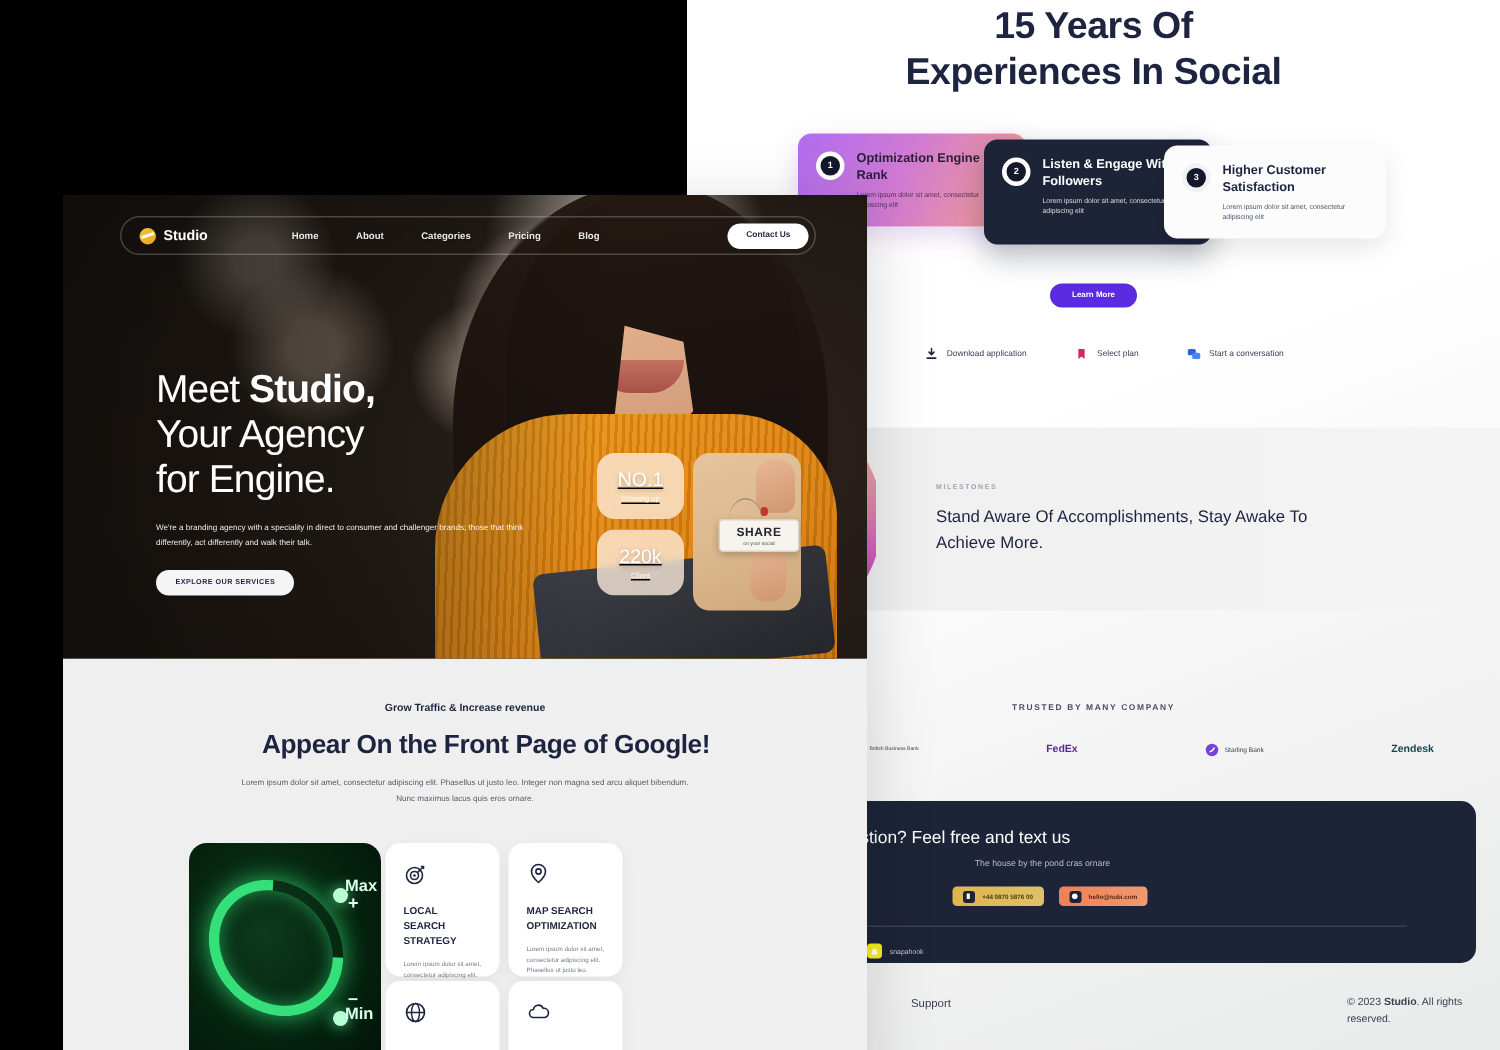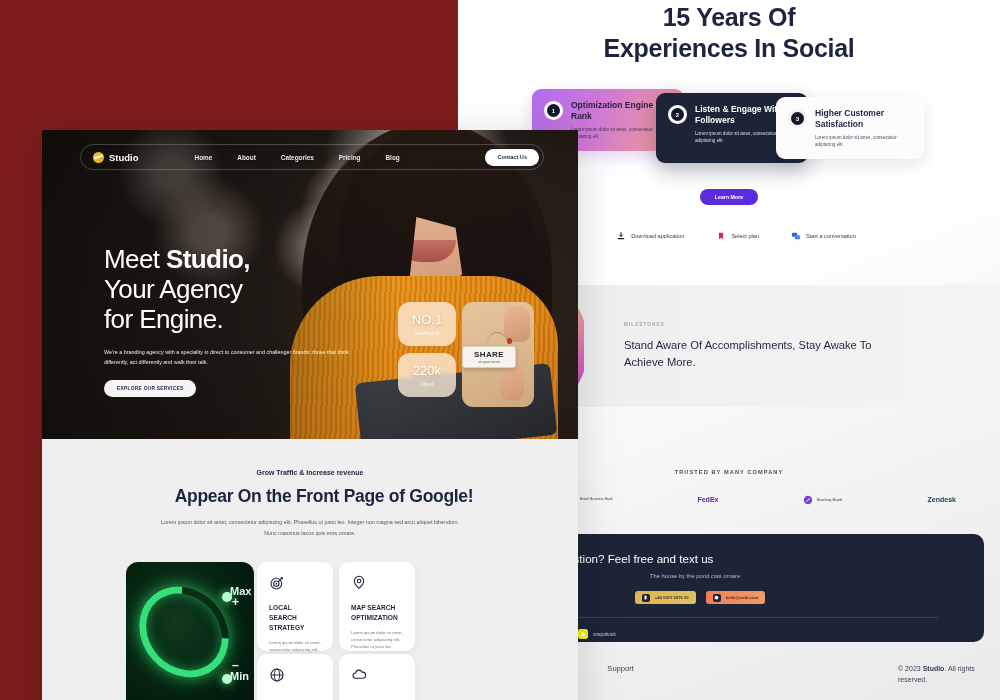--- a/index.html
+++ b/index.html
@@ -2,21 +2,21 @@
 <html><head>
 <meta charset="utf-8">
 <style>
   * { box-sizing: border-box; margin: 0; padding: 0; }
   html, body {
     width: 1000px; height: 700px;
     overflow: hidden;
     background: #eceded;
     font-family: "Liberation Sans", sans-serif;
   }
-  .stage { position: relative; width: 1000px; height: 700px; background: #7f1d1d; }
+  .stage { position: relative; width: 1000px; height: 700px; background: #000000; }
 
   
   .panel-right {
     position: absolute; left: 458px; top: -12px;
     width: 542px; height: 712px;
     background: linear-gradient(160deg,#ffffff 0%,#ffffff 40%,#f3f3f4 70%,#e9eaea 100%);
     overflow: hidden;
   }
   .rp-heading {
     margin-top: 14px; text-align: center;
@@ -210,39 +210,39 @@
   }
   .hero-copy { position: absolute; left: 62px; top: 114px; width: 300px; z-index: 3; }
   .h1 { color: #fff; font-size: 26px; line-height: 1.16; font-weight: 700; letter-spacing: -.6px; }
   .h1 .light { font-weight: 400; }
   .hero-p { color: rgba(255,255,255,.92); font-size: 5.4px; line-height: 1.85; margin-top: 13px; width: 270px; }
   .explore {
     margin-top: 13px; height: 17px; padding: 0 13px; border-radius: 12px;
     background: rgba(255,255,255,.96); color: #1d2440; border: none;
     font-size: 4.8px; font-weight: 700; letter-spacing: .3px; cursor: pointer; font-family: inherit;
   }
-  .stat-col { position: absolute; left: 356px; top: 172px; width: 58px; z-index: 4; }
+  .stat-col { position: absolute; left: 356px; top: 172px; width: 58px; z-index: 4; text-decoration: underline; }
   .stat {
     width: 58px; border-radius: 12px; padding: 10px 0; text-align: center;
     background: rgba(255,238,222,.78); backdrop-filter: blur(2px);
   }
   .stat + .stat { margin-top: 7px; }
   .stat-v { font-size: 13px; color: #fff; font-weight: 500; text-shadow: 0 1px 3px rgba(0,0,0,.25); }
   .stat-l { font-size: 5px; color: rgba(255,255,255,.95); margin-top: 3px; }
   .share-card {
     position: absolute; left: 420px; top: 172px; width: 72px; height: 105px;
     border-radius: 11px; overflow: hidden; z-index: 4;
     background: linear-gradient(160deg,#e6c49c 0%,#dcb98f 50%,#cfa87c 100%);
   }
   .hand-a, .hand-b { position: absolute; background: linear-gradient(160deg,#e8b894,#cf9670); }
   .hand-a { right: 4px; top: 4px; width: 26px; height: 36px; border-radius: 12px 12px 8px 8px; }
   .hand-b { right: 10px; bottom: 6px; width: 24px; height: 40px; border-radius: 10px; }
   .nail { position: absolute; width: 5px; height: 6px; border-radius: 3px; background: #c0392b; }
   .share-sign {
-    position: absolute; left: 0; top: 44px; width: 54px; height: 22px;
+    position: absolute; left: 17px; top: 44px; width: 54px; height: 22px;
     background: #f7f4ee; border-radius: 3px; border: 1px solid #d9d3c5;
     display:flex; flex-direction: column; align-items:center; justify-content:center;
     box-shadow: 0 2px 5px rgba(0,0,0,.2);
   }
   .share-sign b { font-size: 8px; color: #21262f; letter-spacing: .4px; }
   .share-sign span { font-size: 3.4px; color: #4a5160; margin-top: 1px; }
   .string { position:absolute; left: 24px; top: 30px; width: 22px; height: 15px;
             border-top: 1px solid #9a8f7c; border-radius: 50%/100% 100% 0 0; }
 
   

